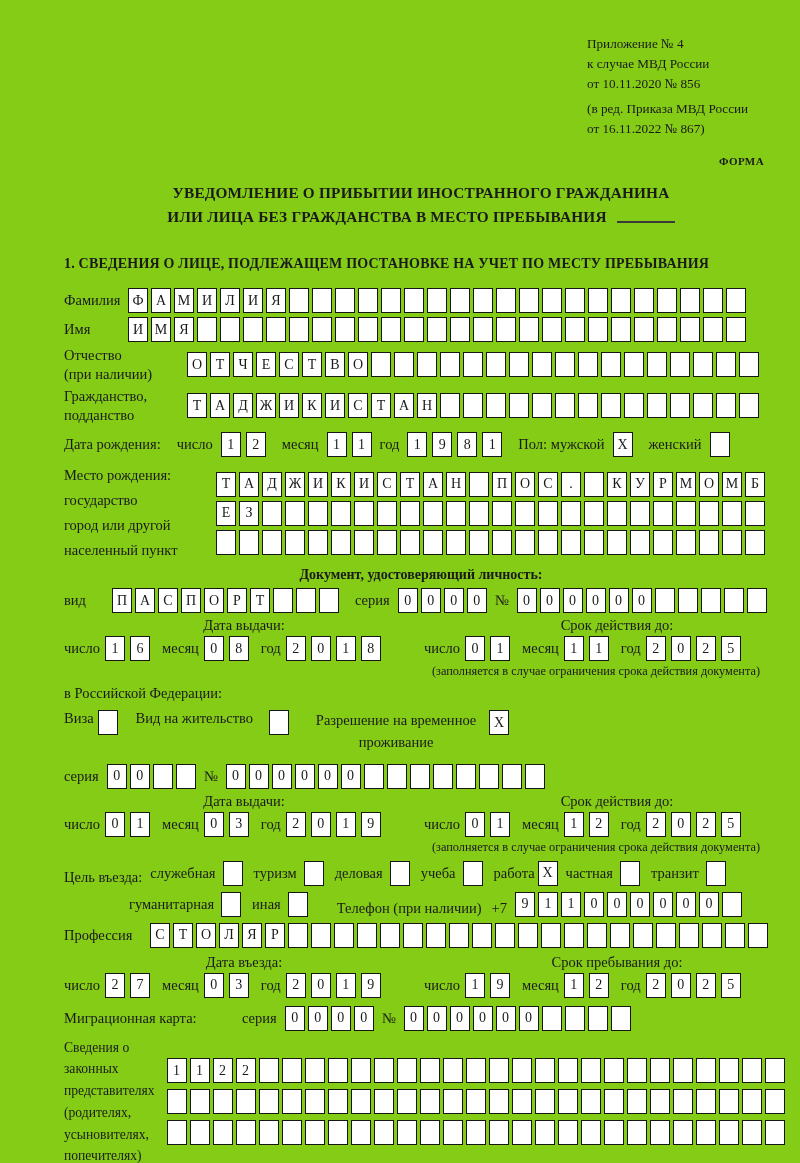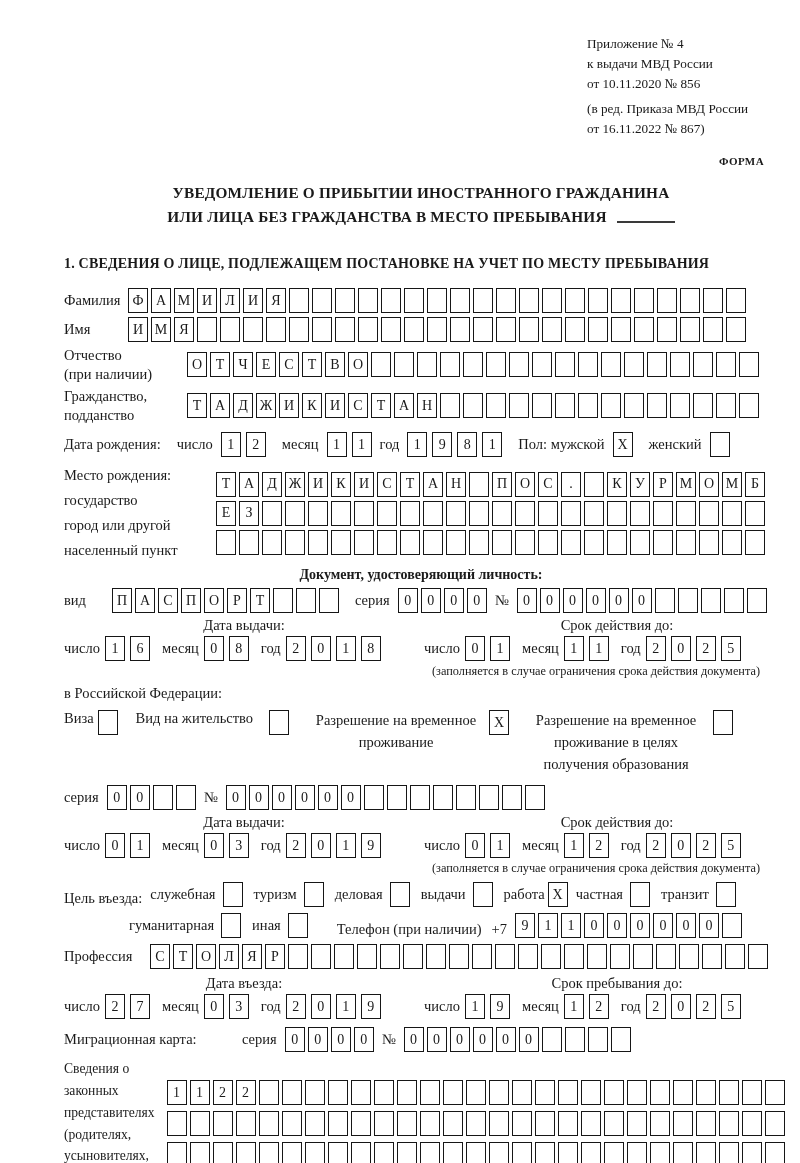--- a/index.html
+++ b/index.html
@@ -1,20 +1,20 @@
 <!DOCTYPE html>
 <html><head>
 <meta charset="utf-8">
 <style>
   html,body { margin:0; padding:0; background:#e8e8e8; }
   .page {
     position:relative;
     width:800px; height:1163px;
     margin:0 auto;
-    background:#ffffff;
+    background:#84cc16;
     color:#1a1a1a;
     font-family:"Liberation Serif","DejaVu Serif",serif;
     font-size:14.5px;
     box-sizing:border-box;
     padding:34px 22px 10px 64px;
     overflow:hidden;
   }
   
   .annex { width:185px; margin-left:auto; margin-right:6px; font-size:13.2px; line-height:1.5; }
   .annex .grp2 { margin-top:6px; }
@@ -74,21 +74,21 @@
   .mr30 { margin-right:30px; }
   .doc-head { text-align:center; font-weight:bold; font-size:14px; margin:4px 0 5px 0; }
 </style>
 </head>
 <body>
 
 <div class="page">
 
   <div class="annex">
     <div>Приложение № 4</div>
-    <div>к выдачи МВД России</div>
+    <div>к случае МВД России</div>
     <div>от 10.11.2020 № 856</div>
     <div class="grp2">
       <div>(в ред. Приказа МВД России</div>
       <div>от 16.11.2022 № 867)</div>
     </div>
   </div>
   <div class="forma">ФОРМА</div>
 
   <div class="title">
     <div>УВЕДОМЛЕНИЕ О ПРИБЫТИИ ИНОСТРАННОГО ГРАЖДАНИНА</div>
@@ -441,26 +441,20 @@
       <span class="boxes">
           <span class="box"></span>
         </span>
     </span>
     <span class="vitem" style="margin-right:18px">
       <span class="vlbl ctr wv1">Разрешение на временное проживание</span>
       <span class="boxes">
           <span class="box">X</span>
         </span>
     </span>
-    <span class="vitem">
-      <span class="vlbl ctr wv2">Разрешение на временное проживание в целях получения образования</span>
-      <span class="boxes">
-          <span class="box"></span>
-        </span>
-    </span>
   </div>
 
   <div class="frow">
     <span class="mr8">серия</span>
     <span class="boxes mr8">
         <span class="box">0</span>
         <span class="box">0</span>
         <span class="box"></span>
         <span class="box"></span>
       </span>
@@ -543,21 +537,21 @@
           <span class="box"></span>
         </span>
       </span>
     <span class="pitem">
         <span class="plbl">деловая</span>
         <span class="boxes">
           <span class="box"></span>
         </span>
       </span>
     <span class="pitem">
-        <span class="plbl">выдачи</span>
+        <span class="plbl">учеба</span>
         <span class="boxes">
           <span class="box"></span>
         </span>
       </span>
     <span class="pitem" style="margin-right:8px">
         <span class="plbl" style="margin-right:3px">работа</span>
         <span class="boxes">
           <span class="box">X</span>
         </span>
       </span>

